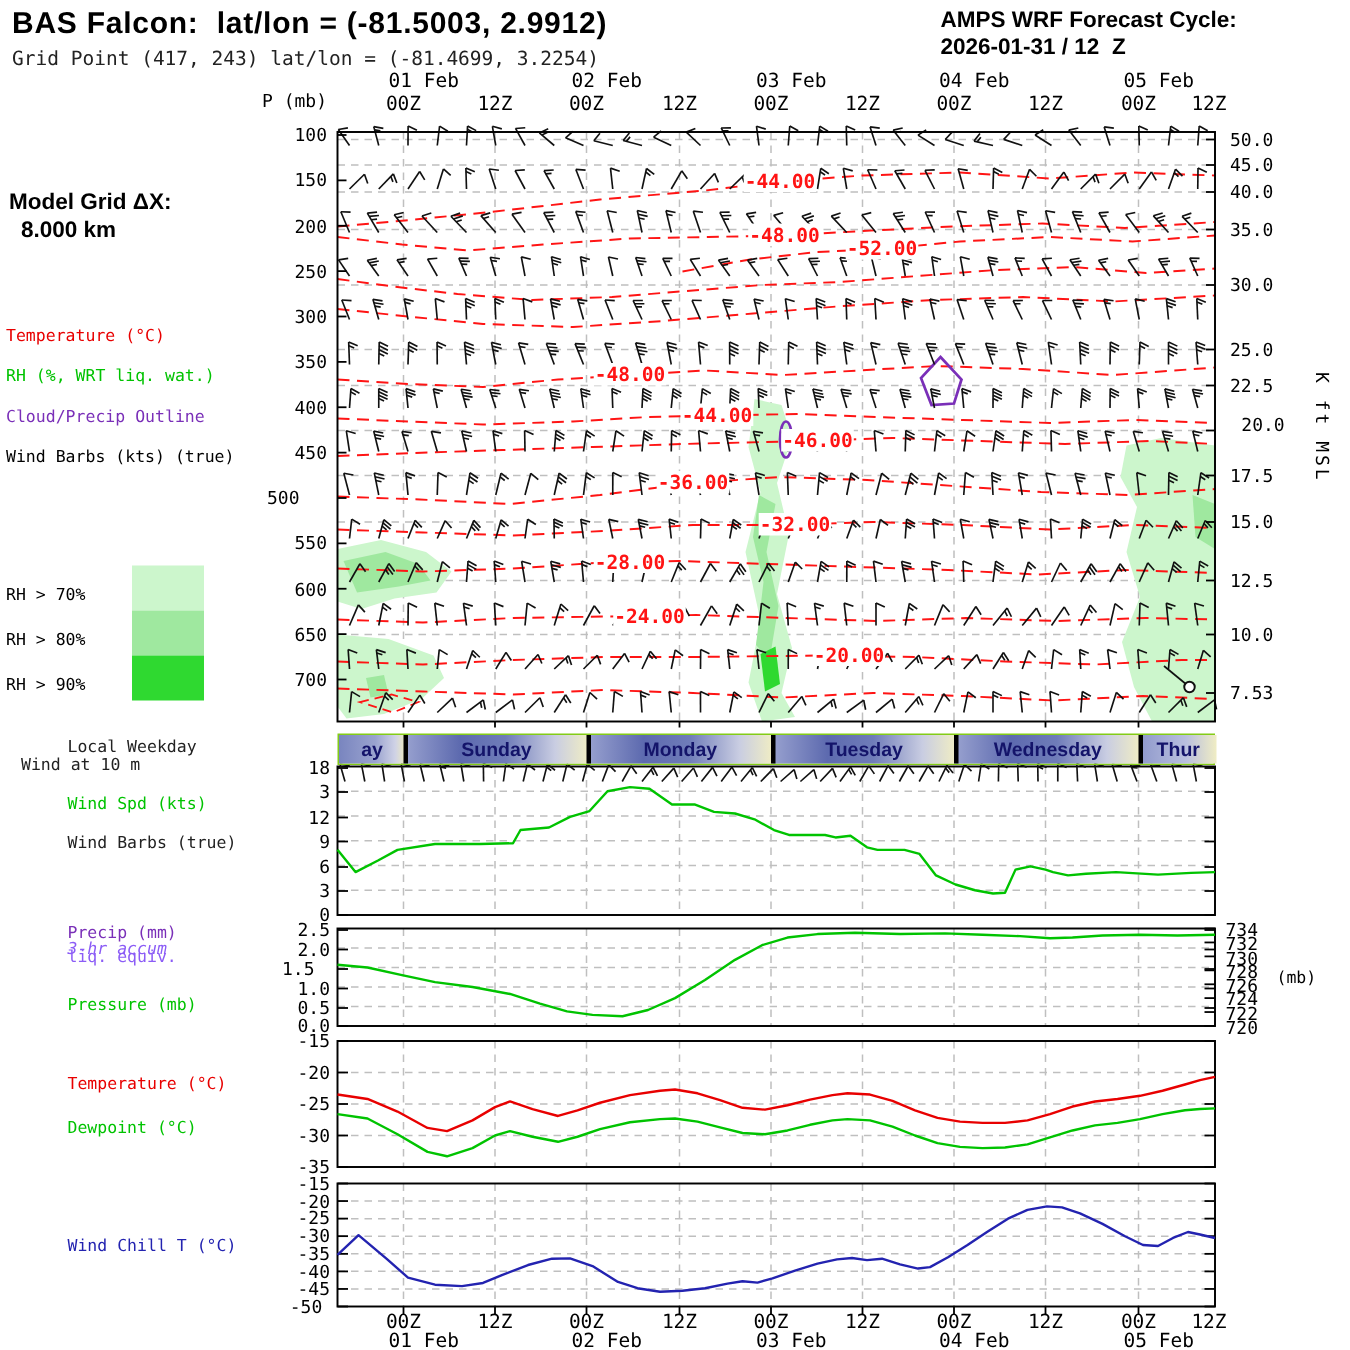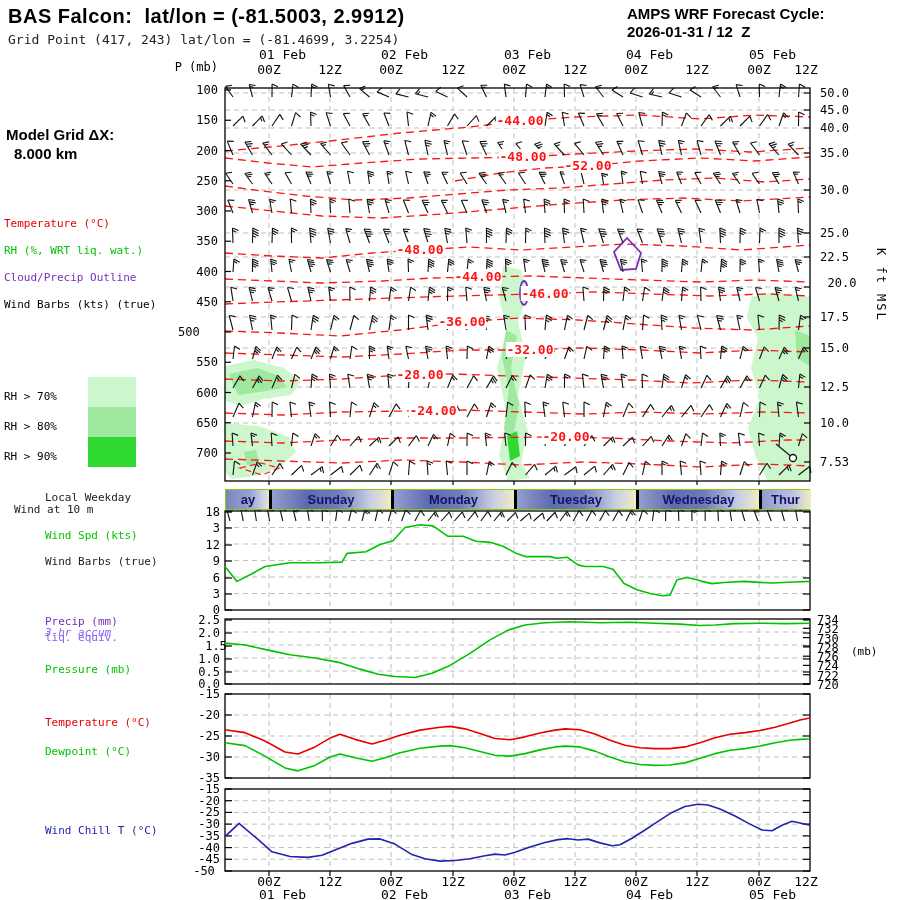--- a/index.html
+++ b/index.html
@@ -1725,21 +1725,21 @@
       <div class="abs axlab mono" style="left: 820px; top: 455px; width: 44px; text-align: left;">7.53</div>
       <div class="abs axlab mono rnum" style="left: 188px; top: 505px; width: 32px; text-align: right;">18</div>
       <div class="abs axlab mono rnum" style="left: 188px; top: 521px; width: 32px; text-align: right;">3</div>
       <div class="abs axlab mono rnum" style="left: 188px; top: 538px; width: 32px; text-align: right;">12</div>
       <div class="abs axlab mono rnum" style="left: 188px; top: 554px; width: 32px; text-align: right;">9</div>
       <div class="abs axlab mono rnum" style="left: 188px; top: 571px; width: 32px; text-align: right;">6</div>
       <div class="abs axlab mono rnum" style="left: 188px; top: 587px; width: 32px; text-align: right;">3</div>
       <div class="abs axlab mono rnum" style="left: 188px; top: 603px; width: 32px; text-align: right;">0</div>
       <div class="abs axlab mono rnum" style="left: 188px; top: 613px; width: 32px; text-align: right;">2.5</div>
       <div class="abs axlab mono rnum" style="left: 188px; top: 626px; width: 32px; text-align: right;">2.0</div>
-      <div class="abs axlab mono rnum" style="left: 200px; top: 639px; width: 32px; text-align: center;">1.5</div>
+      <div class="abs axlab mono rnum" style="left: 188px; top: 639px; width: 32px; text-align: left;">1.5</div>
       <div class="abs axlab mono rnum" style="left: 188px; top: 652px; width: 32px; text-align: right;">1.0</div>
       <div class="abs axlab mono rnum" style="left: 188px; top: 665px; width: 32px; text-align: right;">0.5</div>
       <div class="abs axlab mono rnum" style="left: 188px; top: 677px; width: 32px; text-align: right;">0.0</div>
       <div class="abs axlab mono" style="left: 817px; top: 613px; width: 30px; text-align: left;">734</div>
       <div class="abs axlab mono" style="left: 817px; top: 622.3px; width: 30px; text-align: left;">732</div>
       <div class="abs axlab mono" style="left: 817px; top: 631.6px; width: 30px; text-align: left;">730</div>
       <div class="abs axlab mono" style="left: 817px; top: 640.9px; width: 30px; text-align: left;">728</div>
       <div class="abs axlab mono" style="left: 817px; top: 650.2px; width: 30px; text-align: left;">726</div>
       <div class="abs axlab mono" style="left: 817px; top: 659.4px; width: 30px; text-align: left;">724</div>
       <div class="abs axlab mono" style="left: 817px; top: 668.7px; width: 30px; text-align: left;">722</div>

